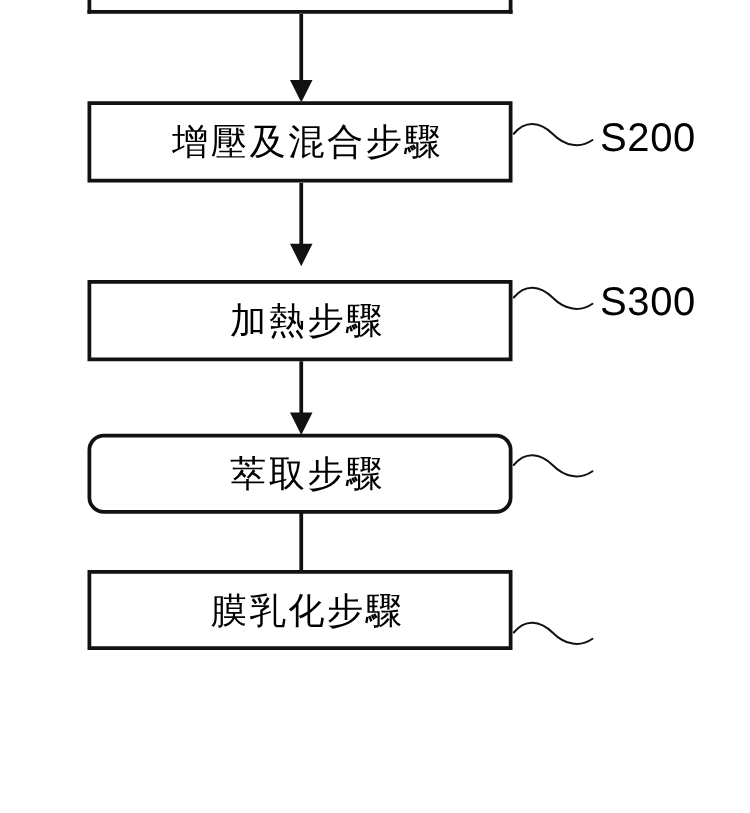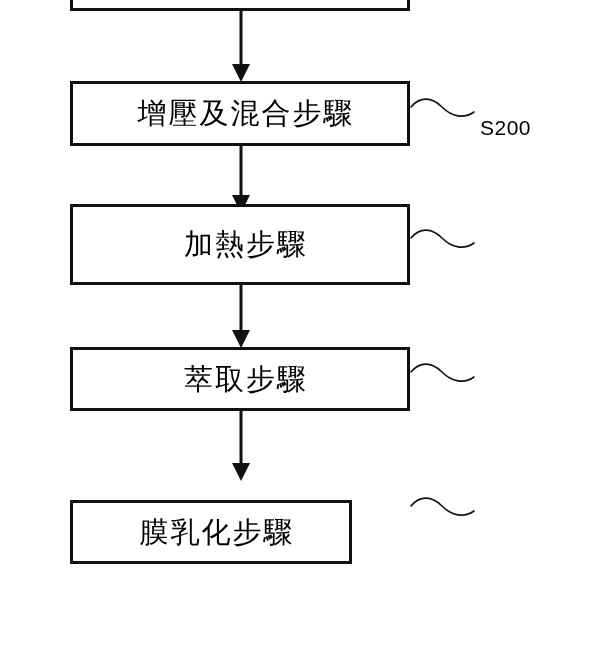--- a/index.html
+++ b/index.html
@@ -44,26 +44,25 @@
     font-family: "DejaVu Serif", "Liberation Serif", serif;
     font-size: 29px;
     line-height: 1;
     letter-spacing: 2px;
     color: #000000;
     white-space: nowrap;
   }
   .ref-label {
     position: absolute;
     font-family: "Liberation Sans", sans-serif;
-    font-size: 21px;
+    font-size: 32px;
     font-weight: 500;
     letter-spacing: 0.5px;
     color: #000000;
     white-space: nowrap;
-    margin-top: 24px;
   }
   .top-box-partial {
     position: absolute;
     box-sizing: border-box;
     border: 3px solid #111111;
     border-top: none;
     background: #ffffff;
   }
 </style>
 </head>
@@ -107,25 +106,26 @@
     </g>
   </svg>
 
   <div class="top-box-partial" style="left:70px; top:-40px; width:340px; height:51px;"></div>
 
   <div class="step-box" style="left:70px; top:81px; width:340px; height:65px;">
     <span class="step-label-cjk">增壓及混合步驟</span>
   </div>
   <div class="ref-label" style="left:480px; top:92px;">S200</div>
 
-  <div class="step-box" style="left:70px; top:204px; width:340px; height:81px;">
+  <div class="step-box" style="left:70px; top:224px; width:340px; height:65px;">
     <span class="step-label-cjk">加熱步驟</span>
   </div>
+  <div class="ref-label" style="left:480px; top:223px;">S300</div>
 
-  <div class="step-box" style="left:70px; top:347px; width:340px; height:64px;">
+  <div class="step-box" style="left:70px; top:347px; width:340px; height:64px;border-radius:13px;">
     <span class="step-label-cjk">萃取步驟</span>
   </div>
 
-  <div class="step-box" style="left:70px; top:500px; width:282px; height:64px;">
+  <div class="step-box" style="left:70px; top:456px; width:340px; height:64px;">
     <span class="step-label-cjk">膜乳化步驟</span>
   </div>
 
 </div>
 
 </body></html>

